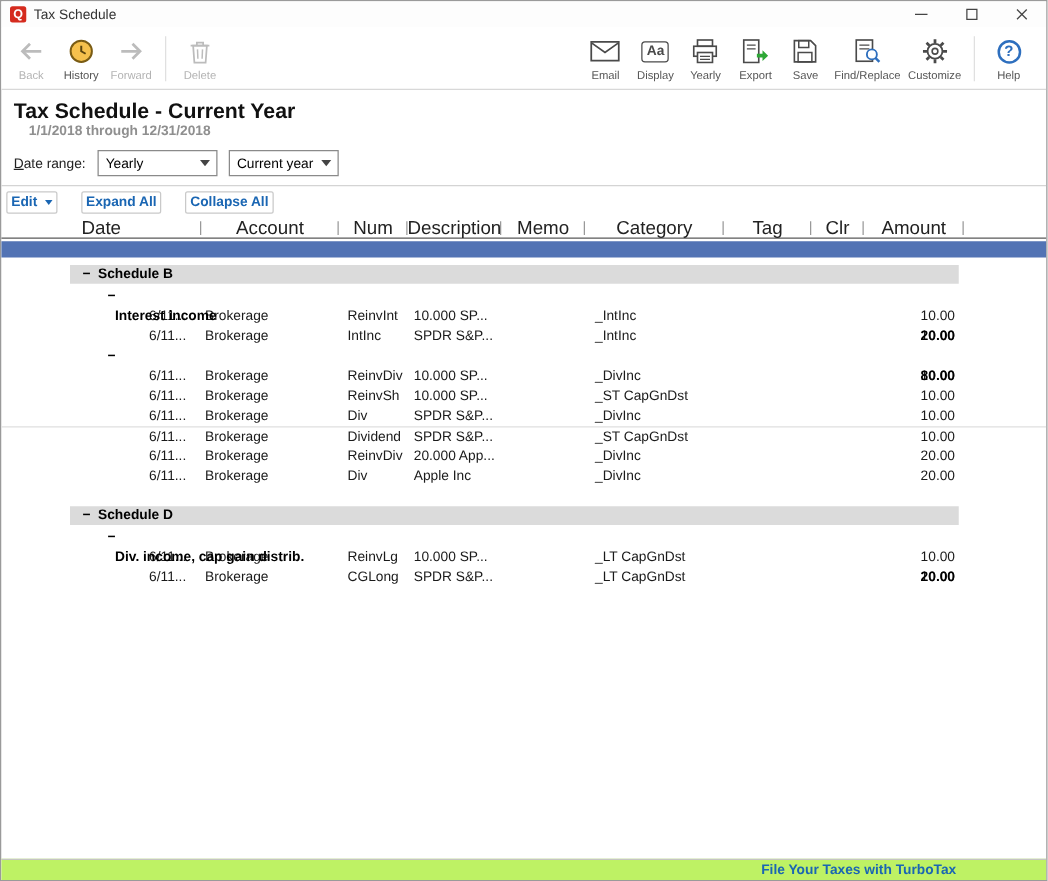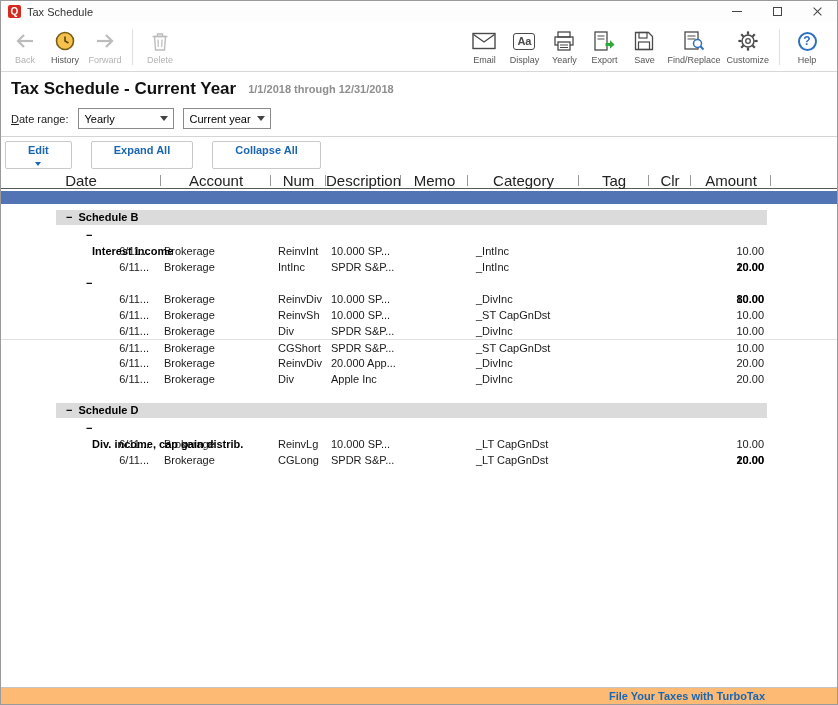--- a/index.html
+++ b/index.html
@@ -31,37 +31,37 @@
   .tb-icon { height:25px; display:flex; align-items:center; justify-content:center; }
   .tb-label { font-size:9px; color:#555; margin-top:1px; white-space:nowrap; }
   .tb-item.disabled .tb-label { color:#b3b3b3; }
   .tb-sep { width:1px; height:36px; background:#e0e0e0; margin:0 7px; flex:none; }
   .tb-spacer { flex:1; }
   .display-box { border:1.5px solid #4a4a4a; border-radius:3px; padding:1px 3px; font-size:11px; font-weight:bold; color:#4a4a4a; line-height:13px; }
   .help-circle { width:19px; height:19px; border:2px solid #2e6fbe; border-radius:50%; color:#2e6fbe;
                  font-weight:bold; font-size:12px; display:flex; align-items:center; justify-content:center; }
 
   
-  .page-header { display:flex; align-items:center; padding:7px 12px 3px 10px; }
+  .page-header { display:flex; align-items:flex-start; padding:7px 12px 3px 10px;flex-direction:column; }
   .ph-title { font-size:17px; font-weight:bold; color:#111; }
   .ph-sub { font-size:11px; font-weight:bold; color:#8f8f8f; margin-left:12px; }
 
   
   .filter-row { display:flex; align-items:center; gap:9px; padding:6px 10px 7px; border-bottom:1px solid #d4d4d4; }
   .mnemonic { font-size:11px; color:#222; display:inline-block; }
   .mnemonic::first-letter { text-decoration:underline; }
   .combo { height:21px; border:1px solid #8a8a8a; display:flex; align-items:center; justify-content:space-between;
            padding-left:6px; font-size:11px; background:#fff; cursor:pointer; }
   .combo-arrow { width:0; height:0; border-left:4px solid transparent; border-right:4px solid transparent;
                  border-top:5px solid #444; margin-right:5px; flex:none; }
 
   
   .actions-row { display:flex; gap:19px; padding:4px 0 3px 4px; }
   .qbtn { background:#fff; border:1px solid #c9c9c9; border-radius:2px; color:#1a66b3; font-weight:bold;
-          font-size:11px; padding:2px 22px; font-family:inherit; display:flex; align-items:center; gap:6px; cursor:pointer;flex-direction:column; }
+          font-size:11px; padding:2px 3px; font-family:inherit; display:flex; align-items:center; gap:6px; cursor:pointer; }
   .dd-arrow { width:0; height:0; border-left:3.5px solid transparent; border-right:3.5px solid transparent;
               border-top:4px solid #1a66b3; }
 
   
   .grid-row { display:grid; grid-template-columns:160px 110px 55px 75px 67px 111px 70px 42px 80px 1fr; }
   .table-header { height:17px; border-bottom:1px solid #5a5a5a; font-size:15px; color:#222; }
   .hcell { text-align:center; position:relative; line-height:17px; }
   .hcell::after { content:""; position:absolute; right:0; top:3px; height:11px; border-right:1px solid #999; }
   .hfill::after { display:none; }
 
@@ -81,21 +81,21 @@
   .cell { overflow:hidden; white-space:nowrap; }
   .c-date { text-align:right; padding-right:12px; }
   .c-account { padding-left:3px; }
   .c-num { padding-left:7px; }
   .c-description { padding-left:5px; }
   .c-category { padding-left:8px; }
   .c-amount { text-align:right; padding-right:7px; }
 
   
   .footer { position:absolute; left:0; right:0; bottom:0; height:17px; border-top:1px solid #c4c4c4;
-            display:flex; align-items:center; justify-content:flex-end; padding-right:72px; background:#fdba74; }
+            display:flex; align-items:center; justify-content:flex-end; padding-right:72px; background:#bef264; }
   .turbotax-link { font-size:11px; font-weight:bold; color:#1a66b3; text-decoration:none; cursor:pointer; }
 </style>
 </head>
 <body>
 
 <div class="titlebar">
   <span class="qicon">Q</span>
   <span class="wtitle">Tax Schedule</span>
   <div class="wctrl">
       <span class="min-glyph"></span>
@@ -365,21 +365,21 @@
         <div class="cell c-memo"></div>
         <div class="cell c-category">_DivInc</div>
         <div class="cell c-tag"></div>
         <div class="cell c-clr"></div>
         <div class="cell c-amount">10.00</div>
         <div class="cell c-fill"></div>
       </div>
       <div class="grid-row data-row rule-above">
         <div class="cell c-date">6/11...</div>
         <div class="cell c-account">Brokerage</div>
-        <div class="cell c-num">CGShort</div>
+        <div class="cell c-num">Dividend</div>
         <div class="cell c-description">SPDR S&amp;P...</div>
         <div class="cell c-memo"></div>
         <div class="cell c-category">_ST CapGnDst</div>
         <div class="cell c-tag"></div>
         <div class="cell c-clr"></div>
         <div class="cell c-amount">10.00</div>
         <div class="cell c-fill"></div>
       </div>
       <div class="grid-row data-row">
         <div class="cell c-date">6/11...</div>

